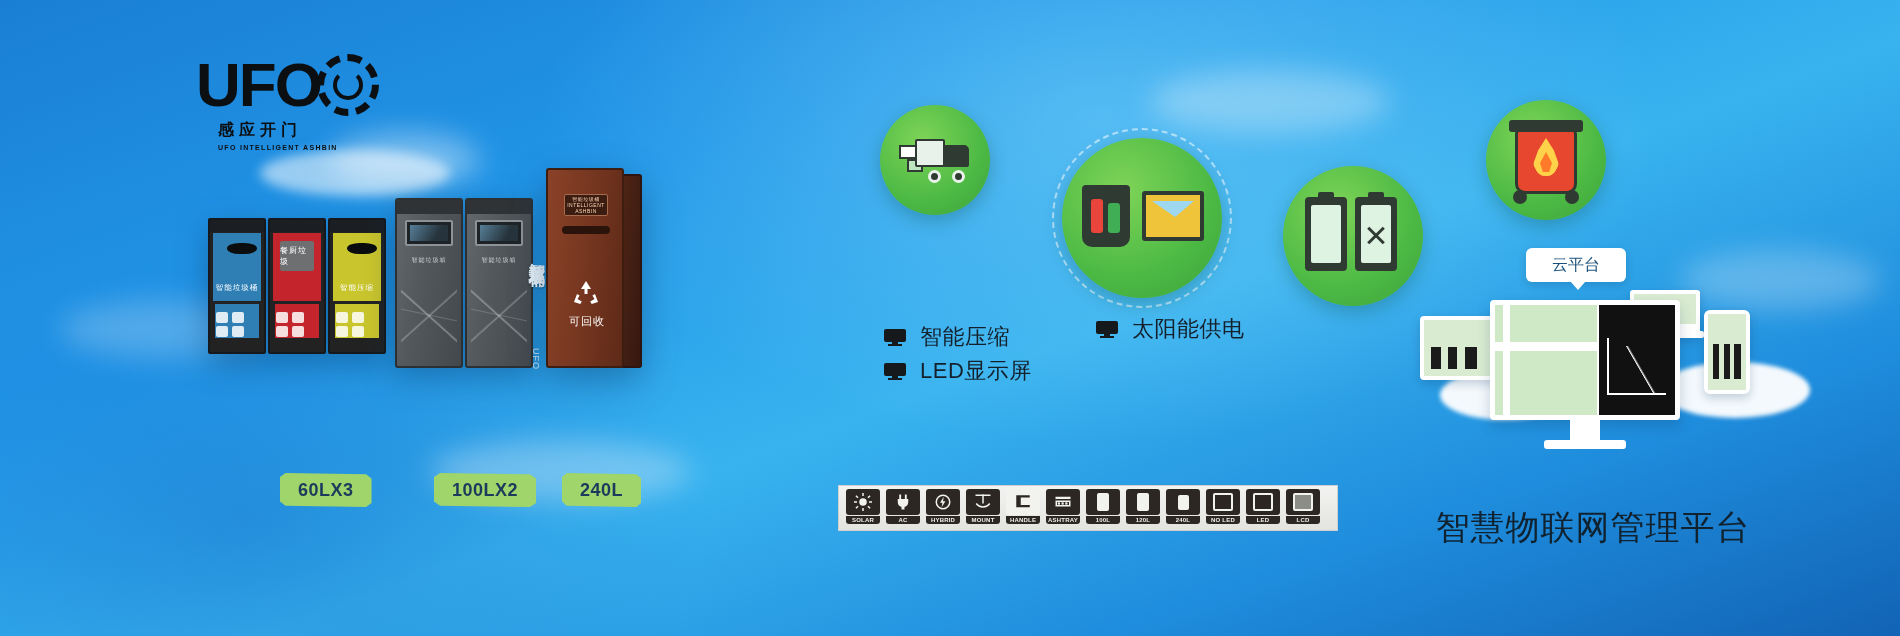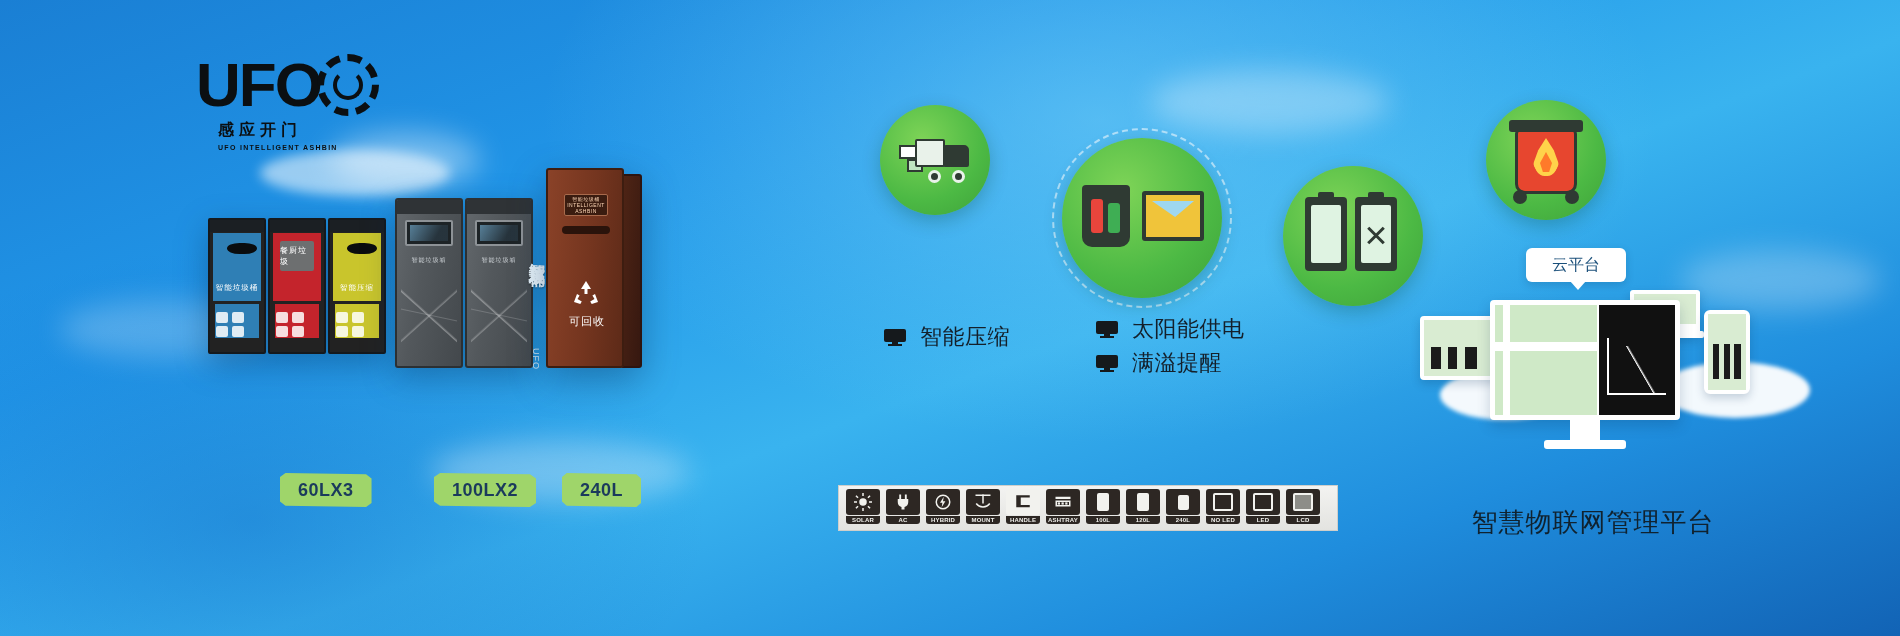--- a/index.html
+++ b/index.html
@@ -256,21 +256,21 @@
   #platform .phone .pscreen { position:absolute; inset:0; background:#d9ecd2; }
   #platform .phone .pscreen:after { content:""; position:absolute; left:12%; bottom:14%; width:76%; height:46%;
     background:linear-gradient(90deg,#1b1b1b 0 22%, transparent 22% 38%, #1b1b1b 38% 60%, transparent 60% 74%, #1b1b1b 74%); }
   #platform .laptop { position:absolute; left:210px; top:0px; width:70px; height:48px;
     background:#fff; border-radius:3px; box-shadow:0 4px 10px rgba(0,40,80,.18); }
   #platform .laptop .lscr { position:absolute; left:4px; top:4px; right:4px; height:30px; background:#d9ecd2; }
   #platform .laptop .lbase { position:absolute; left:-4px; bottom:0; right:-4px; height:7px;
     background:#fff; border-radius:2px; }
 
   #platform-caption { position:absolute; left:1433px; top:505px; width:320px; text-align:center;
-    font-size:26px; color:#10222f; font-weight:400; letter-spacing:1px; }
+    font-size:34px; color:#10222f; font-weight:400; letter-spacing:1px; }
 </style>
 </head>
 <body>
 
 <div id="stage">
 
   <div class="cloud" style="left:260px;top:150px;width:190px;height:46px;"></div>
   <div class="cloud soft" style="left:330px;top:132px;width:150px;height:56px;"></div>
   <div class="cloud soft" style="left:60px;top:300px;width:210px;height:58px;opacity:.22;"></div>
   <div class="cloud soft" style="left:1150px;top:70px;width:240px;height:64px;opacity:.3;"></div>
@@ -411,38 +411,38 @@
 
   <div class="flist" id="flist-left">
     <div class="fitem">
       <span class="fbullet">
           <span class="mon"></span>
           <span class="std"></span>
           <span class="base"></span>
         </span>
       <span class="ftext">智能压缩</span>
     </div>
+    <div class="fitem">
+      <span class="fbullet">
+          <span class="mon"></span>
+          <span class="std"></span>
+          <span class="base"></span>
+        </span>
+      <span class="ftext">LED显示屏</span>
+    </div>
   </div>
 
   <div class="flist" id="flist-right">
     <div class="fitem">
       <span class="fbullet">
           <span class="mon"></span>
           <span class="std"></span>
           <span class="base"></span>
         </span>
       <span class="ftext">太阳能供电</span>
-    </div>
-    <div class="fitem">
-      <span class="fbullet">
-          <span class="mon"></span>
-          <span class="std"></span>
-          <span class="base"></span>
-        </span>
-      <span class="ftext">满溢提醒</span>
     </div>
   </div>
 
   <div id="spec-strip">
     <div class="spec">
       <div class="box">
         <svg viewBox="0 0 24 24">
             <circle cx="12" cy="12" r="5"></circle>
             <g>
               <rect x="11" y="0" width="2" height="4"></rect>

